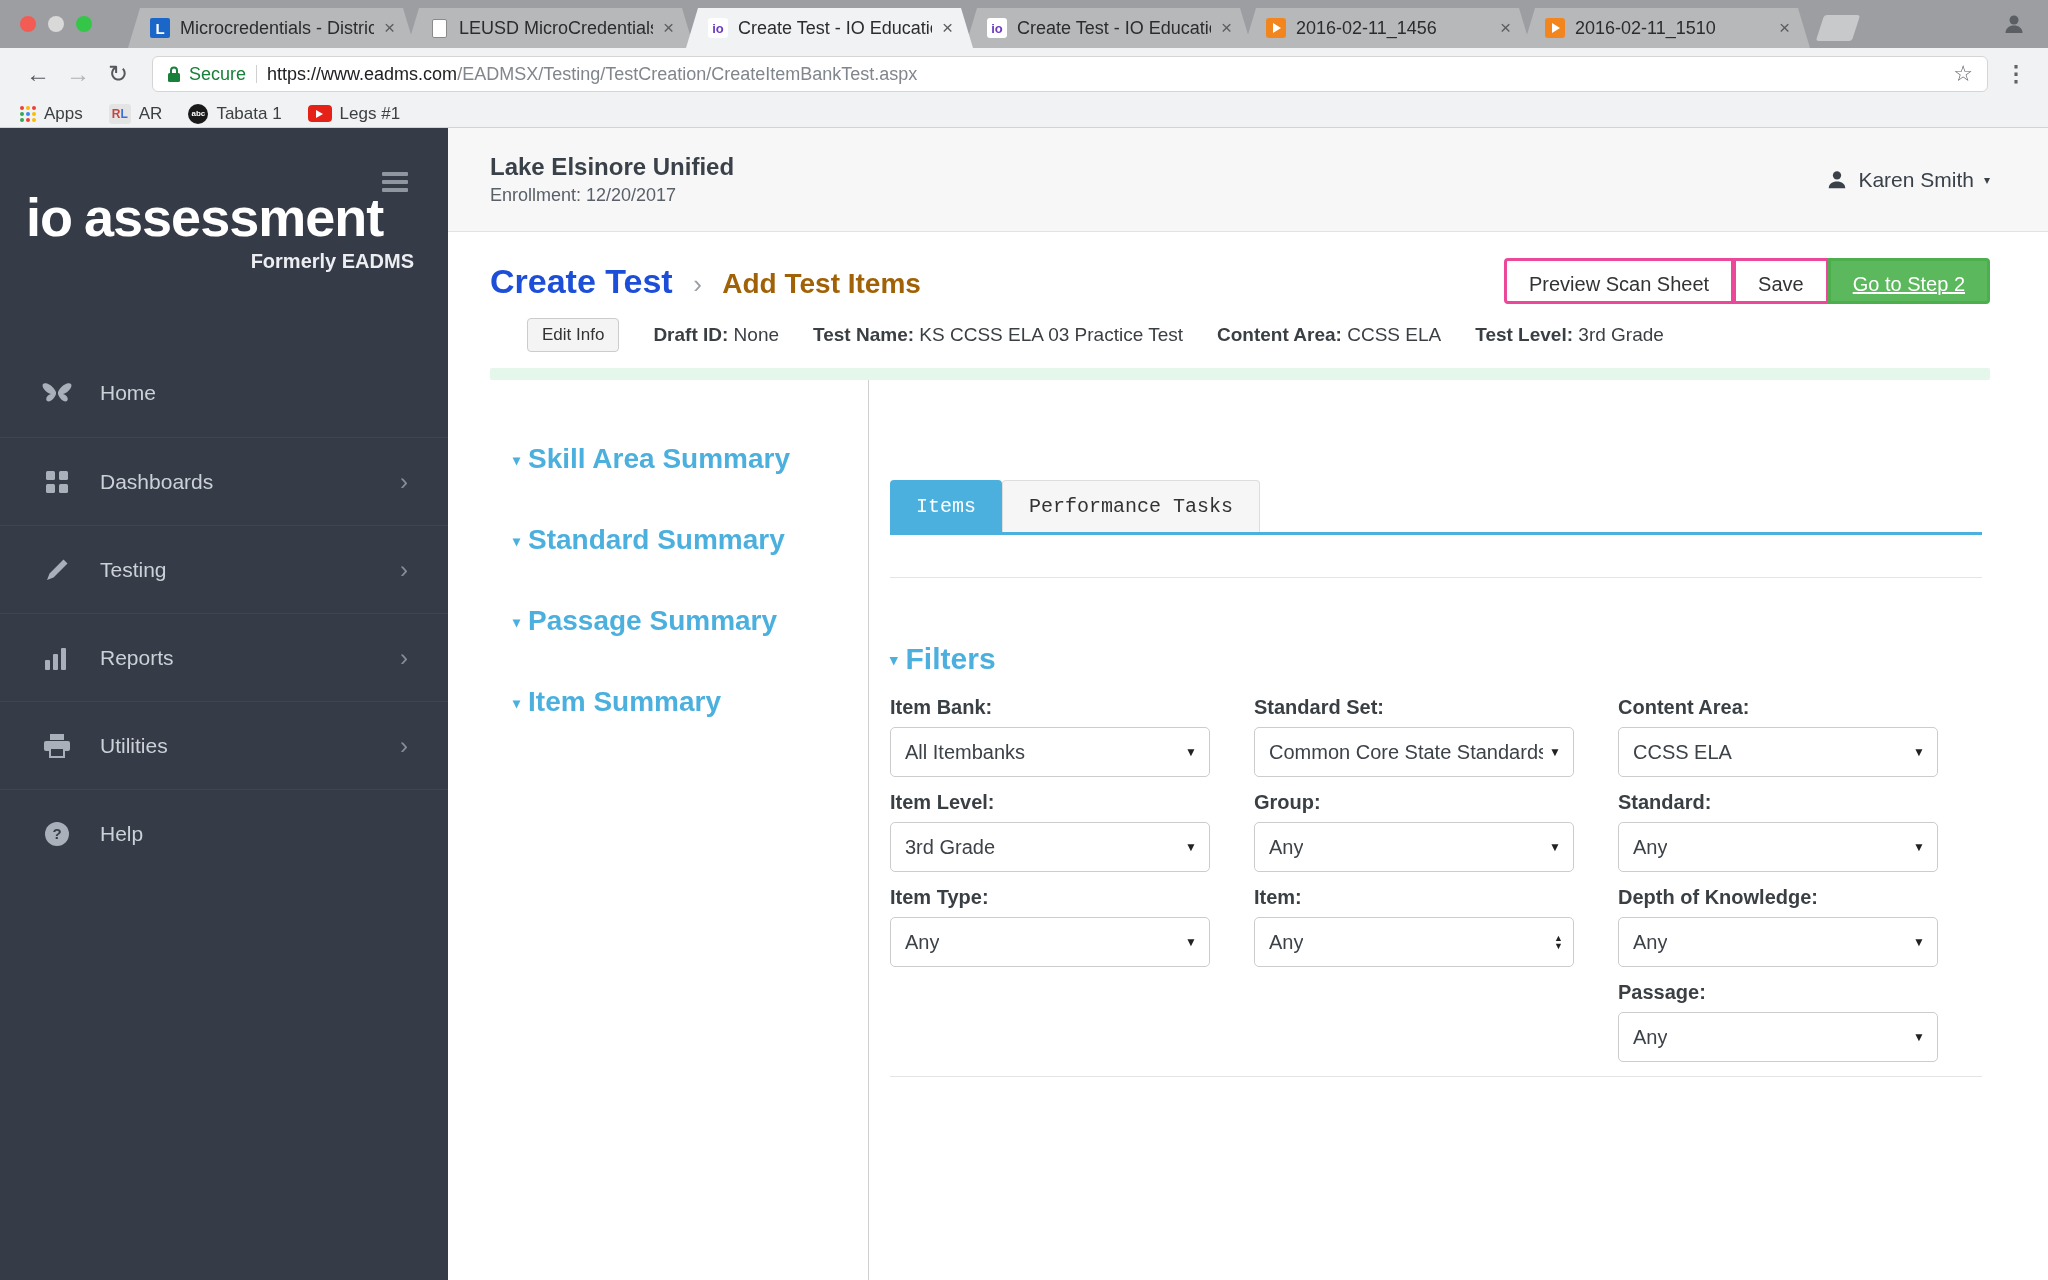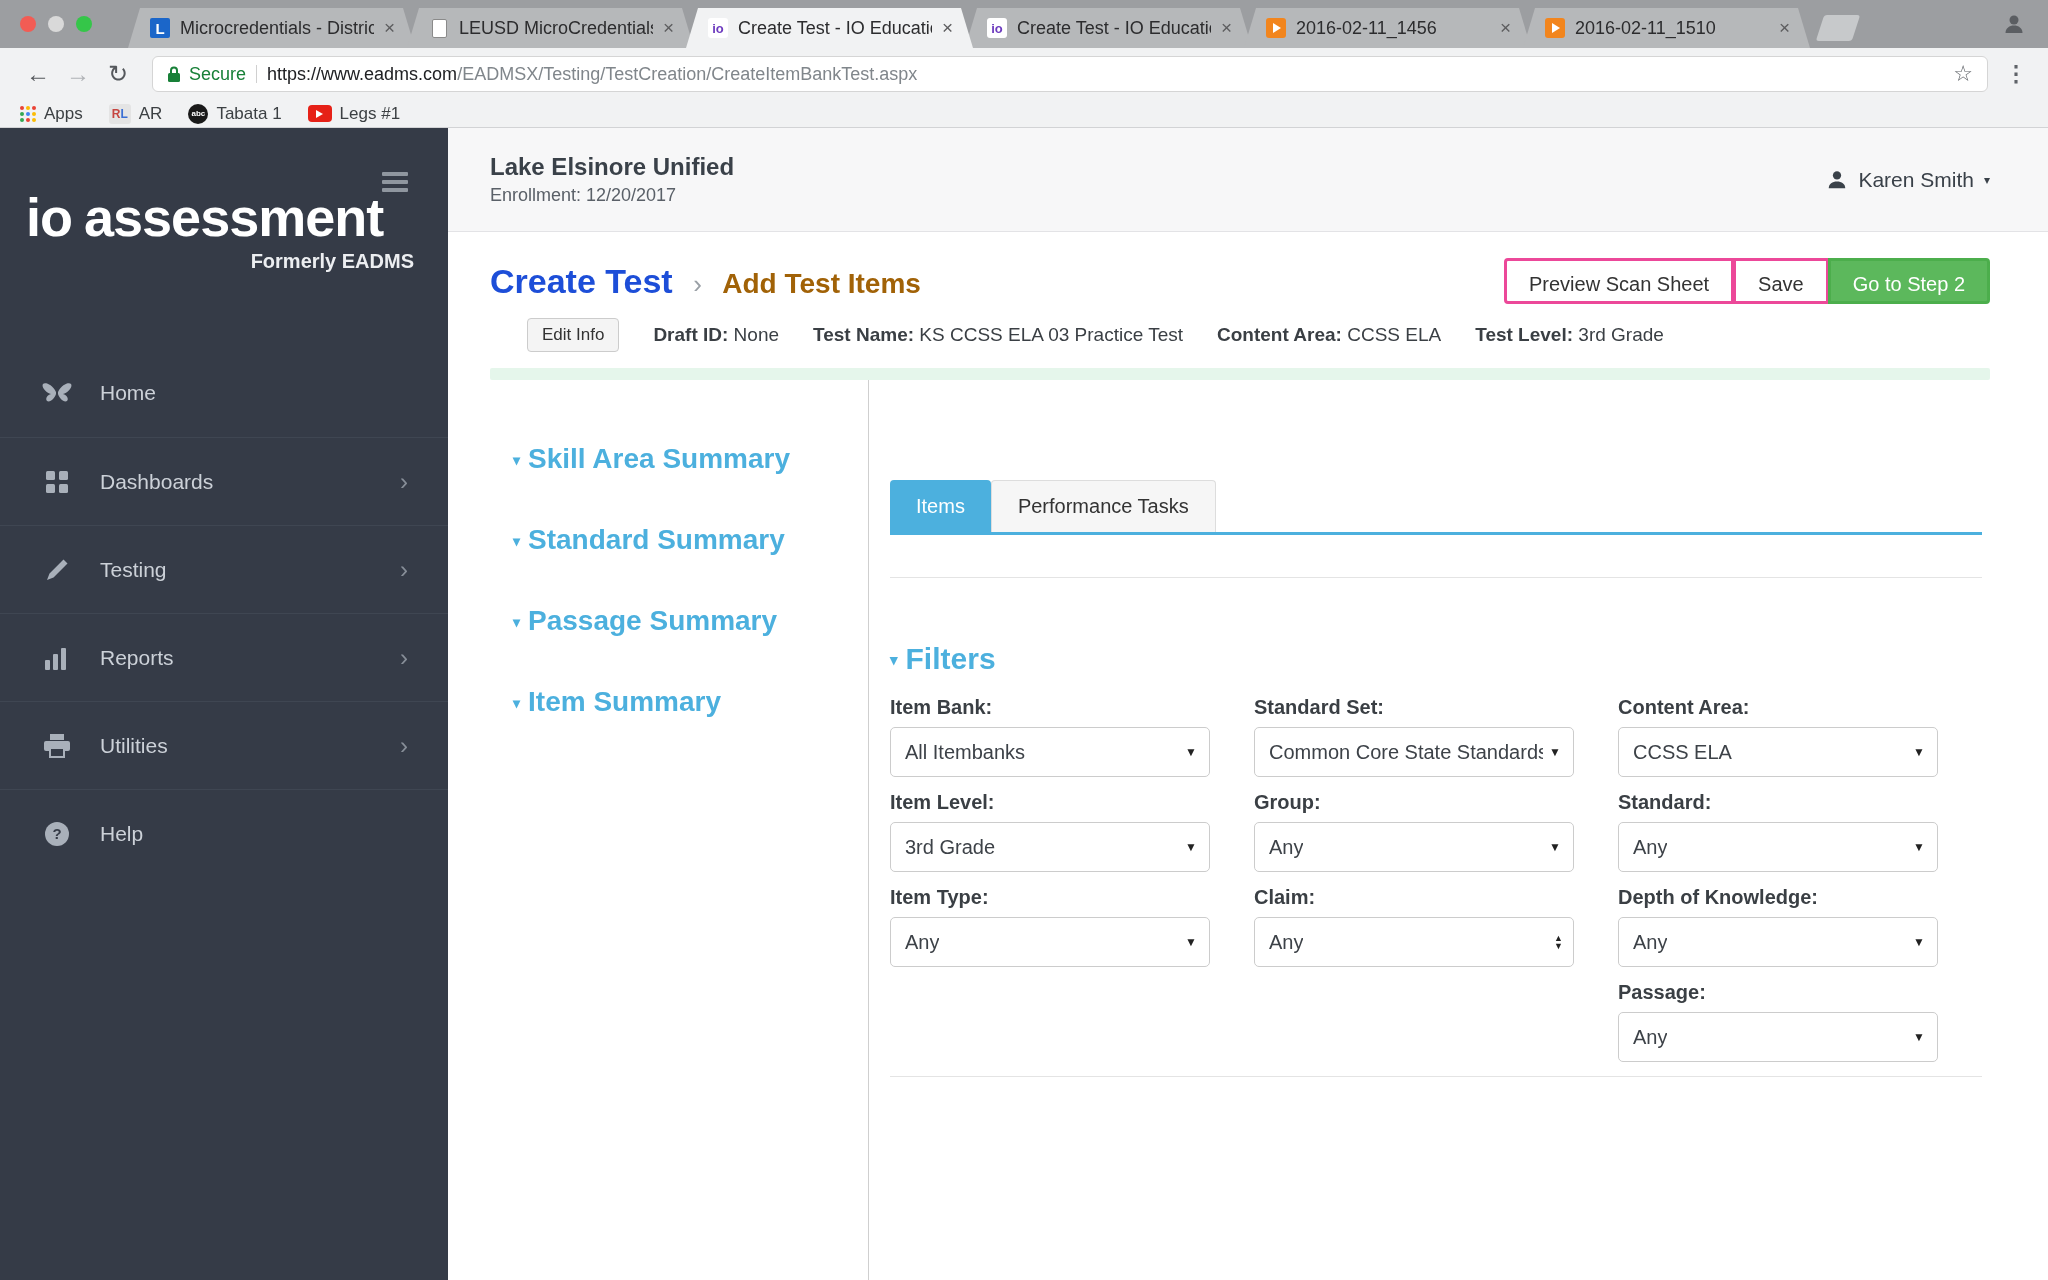--- a/index.html
+++ b/index.html
@@ -71,38 +71,38 @@
   .user .caret { font-size:12px; color:#3a4149; }
 
   .content { flex:1; background:#fff; }
   .crumb-row { display:flex; justify-content:space-between; align-items:center; padding:26px 58px 0 42px; }
   .crumb-main { font-size:34px; font-weight:bold; color:#1d4ed8; }
   .crumb-sep { font-size:26px; color:#9aa0a6; margin:0 16px; }
   .crumb-sec { font-size:28px; font-weight:bold; color:#a16207; }
   .actions { display:flex; }
   .btn { font-family:inherit; font-size:20px; height:46px; padding:12px 22px; background:#fff; border:3px solid #ec4899; color:#333; margin-left:-1px; cursor:pointer; }
   .btn.first { border-radius:4px 0 0 4px; }
-  .btn.green { background:#5cb85c; border-color:#4cae4c; color:#fff; border-radius:0 4px 4px 0; }
+  .btn.green { background:#5cb85c; border-color:#4cae4c; color:#fff; border-radius:0 4px 4px 0;text-decoration:underline; }
 
   .info-row { display:flex; align-items:center; padding-left:79px; margin-top:14px; gap:34px; }
   .btn-edit { font-family:inherit; font-size:17px; padding:6px 14px; background:#f4f4f4; border:1px solid #ccc; border-radius:4px; color:#333; }
   .inf { font-size:19px; color:#3a3f44; white-space:nowrap; }
   .inf b { font-weight:bold; }
 
   .green-band { height:12px; background:#e5f6eb; margin:16px 58px 0 42px; border-radius:2px; }
 
   .cols { display:flex; align-items:stretch; min-height:900px; }
   .left-col { width:420px; flex:0 0 auto; padding:60px 50px 0 65px; }
   .sum-link { color:#4cb0de; font-weight:bold; font-size:28px; line-height:38px; margin-bottom:42px; width:300px; }
   .sum-link .dd { font-size:14px; margin-right:8px; vertical-align:3px; }
   .divider-v { width:1px; background:#cfcfcf; }
   .right-col { flex:1; padding:100px 66px 0 21px; }
 
   .rc-tabs { display:flex; border-bottom:3px solid #4cb0de; }
-  .rtab { font-size:20px; padding:4px 26px; height:52px; display:flex; align-items:center; border-radius:4px 4px 0 0; }
+  .rtab { font-size:20px; padding:4px 26px; height:52px; display:flex; align-items:center; border-radius:4px 4px 0 0;font-family:Liberation Mono, monospace; }
   .rtab.active { background:#4cb0de; color:#fff; }
   .rtab.plain { background:#f6f6f6; border:1px solid #ddd; border-bottom:none; color:#333; }
 
   .sec-head { color:#4cb0de; font-size:30px; font-weight:bold; margin-top:54px; }
   .sec-head .dd { font-size:15px; margin-right:8px; vertical-align:4px; }
   .flabel { font-size:20px; font-weight:bold; color:#3a3f44; }
   .search-row { display:flex; align-items:flex-end; margin-top:16px; }
   .sfield .flabel { margin-bottom:10px; }
   .input { height:48px; border:1px solid #ccc; border-radius:4px; font-family:inherit; font-size:20px; padding:0 12px; color:#333; }
   .in-item { width:350px; margin-right:23px; }
@@ -414,21 +414,21 @@
             </div>
 
             <div class="fcell">
               <div class="flabel">Item Type:</div>
               <div class="select">
                   <span class="val">Any</span>
                   <span class="car">▼</span>
                 </div>
             </div>
             <div class="fcell">
-              <div class="flabel">Claim:</div>
+              <div class="flabel">Item:</div>
               <div class="select">
                   <span class="val">Any</span>
                   <span class="spin">▲<br>▼</span>
                 </div>
             </div>
             <div class="fcell">
               <div class="flabel">Depth of Knowledge:</div>
               <div class="select">
                   <span class="val">Any</span>
                   <span class="car">▼</span>

